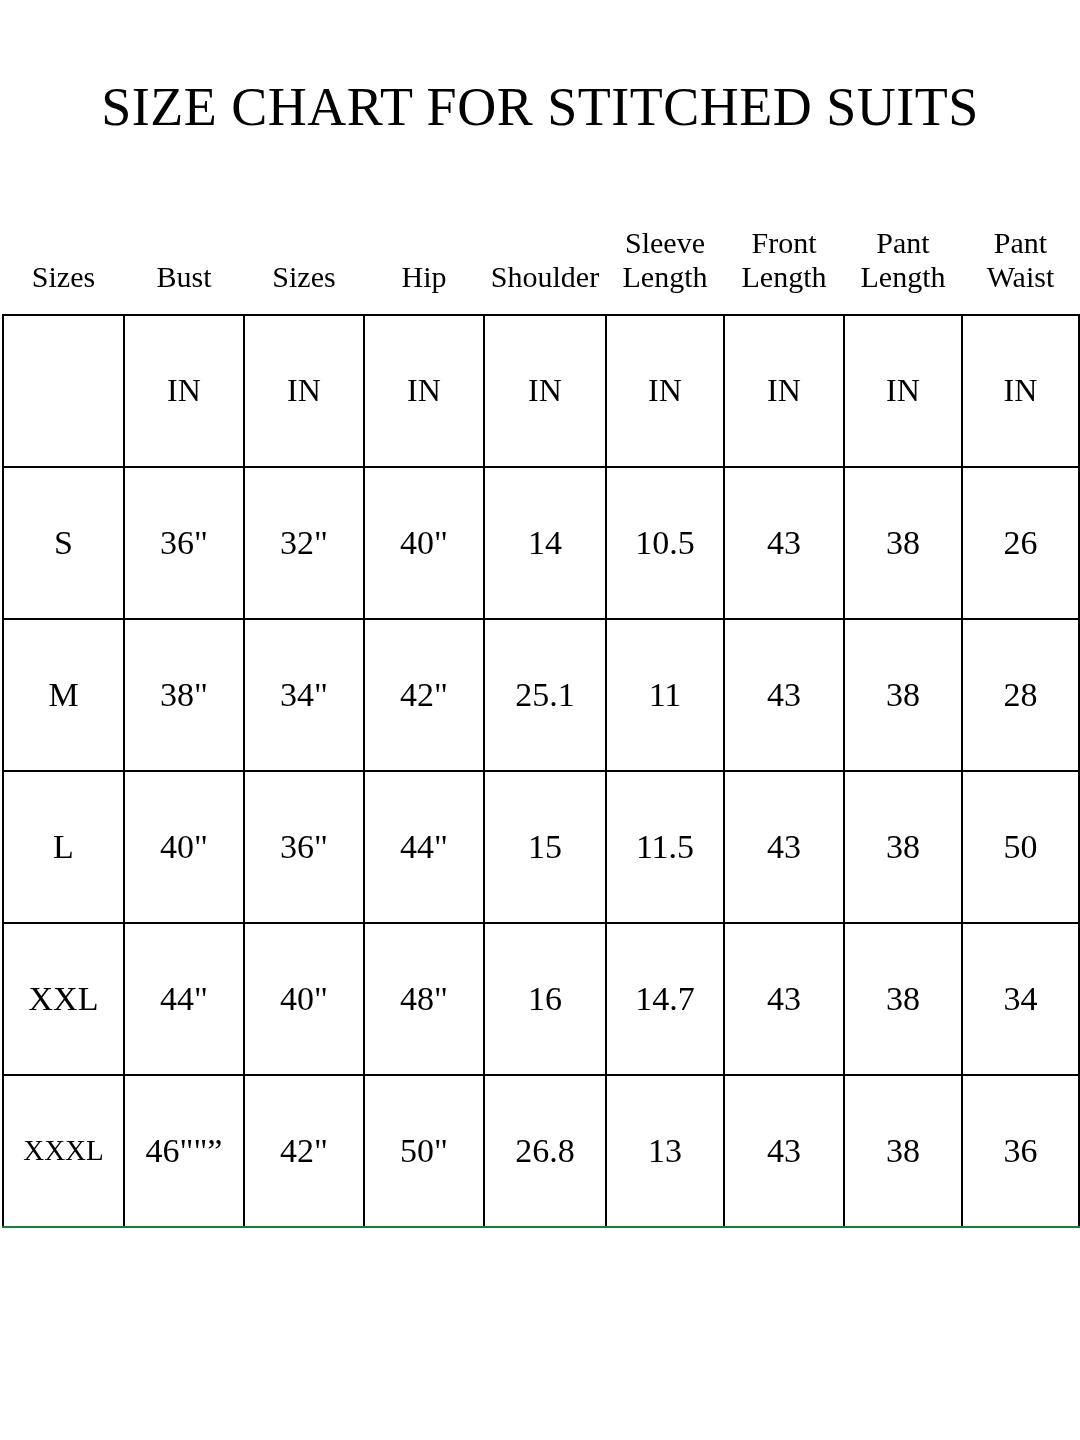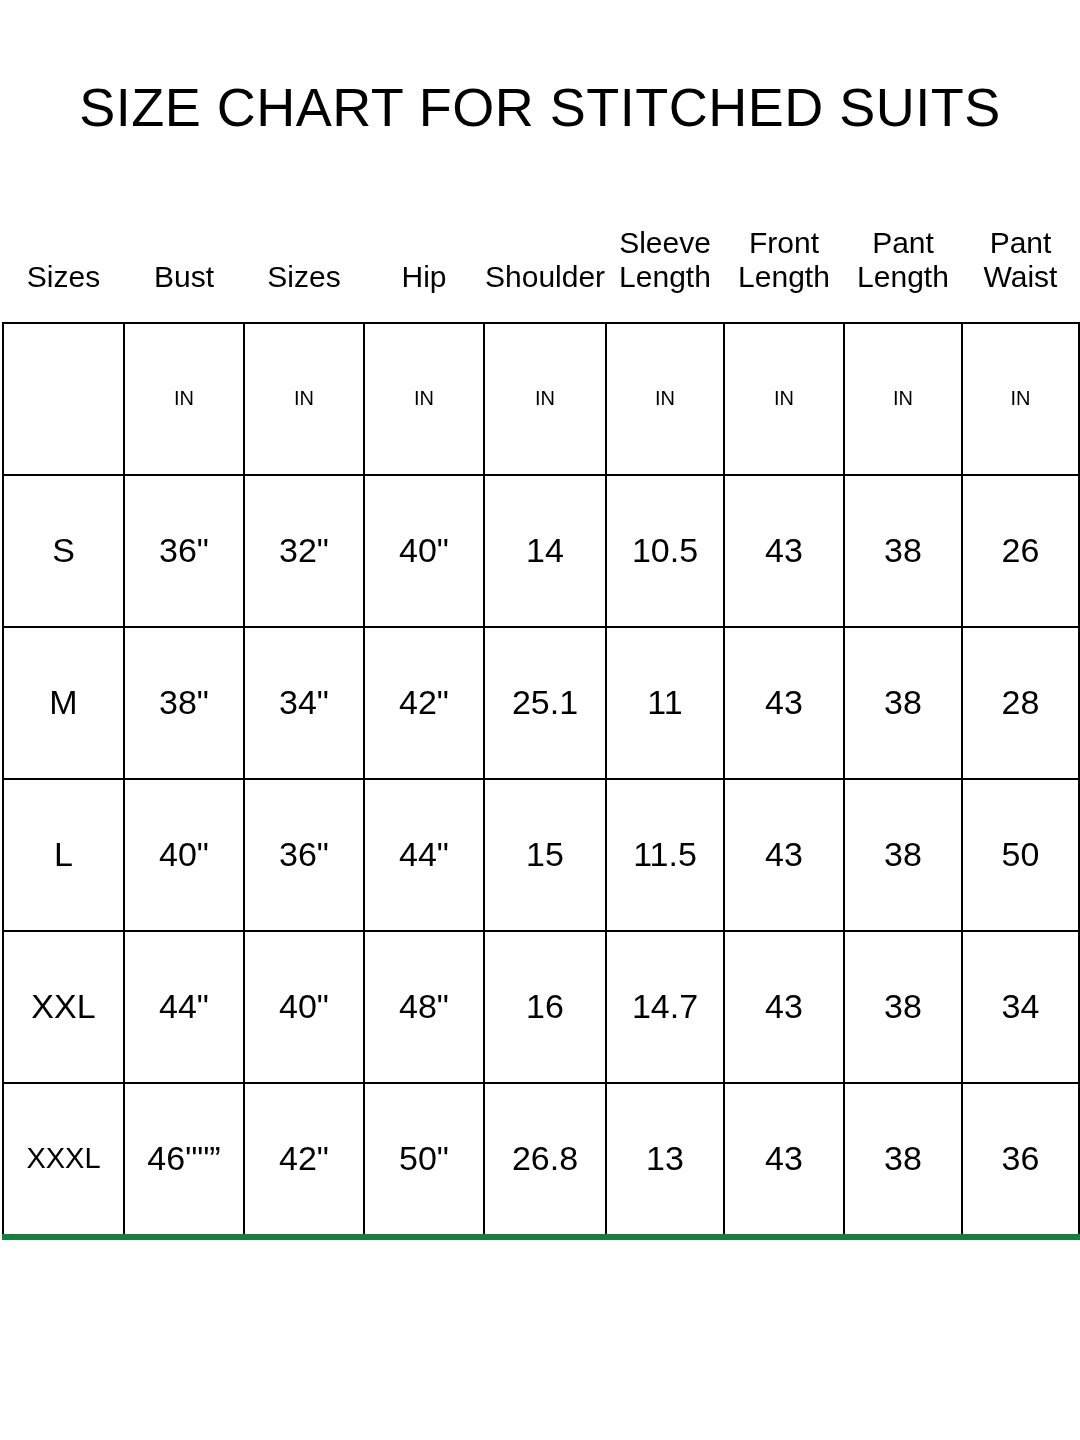--- a/index.html
+++ b/index.html
@@ -14,20 +14,21 @@
     color: #111111;
     position: relative;
     overflow: hidden;
   }
   .page {
     width: 1080px;
     height: 1440px;
     box-sizing: border-box;
     display: flex;
     flex-direction: column;
+    font-family: Liberation Serif, serif;
   }
   .chart-title {
     text-align: center;
     font-size: 54px;
     font-weight: 400;
     letter-spacing: 0.5px;
     color: #000000;
     margin-top: 78px;
     line-height: 1.1;
   }
@@ -56,46 +57,46 @@
     text-align: center;
     vertical-align: middle;
     font-weight: 400;
     color: #000000;
   }
   
   tr.head-labels th {
     border: none;
     font-size: 30px;
     line-height: 1.12;
-    padding-bottom: 28px;
+    padding-bottom: 20px;
     vertical-align: bottom;
   }
   
   tr.unit-row td,
   tr.data-row td {
     border: 2px solid #000000;
     height: 148px;
     font-size: 34px;
   }
   tr.unit-row td {
-    font-size: 20px;
+    font-size: 32px;
   }
   tr.unit-row td.blank {
     border-left: none;
     border-top: 2px solid #000000;
   }
   tr.data-row td.size-cell {
     border-left: none;
     font-size: 34px;
   }
   tr.data-row td.size-cell.small {
     font-size: 29px;
   }
   tr.data-row:last-child td {
-    border-bottom: 6px solid #15803d;
+    border-bottom: 2px solid #15803d;
     margin-left: 32px;
   }
   
   tr.unit-row td.blank,
   tr.data-row td.size-cell {
     border-left: 2px solid #000000;
   }
 </style>
 </head>
 <body>

